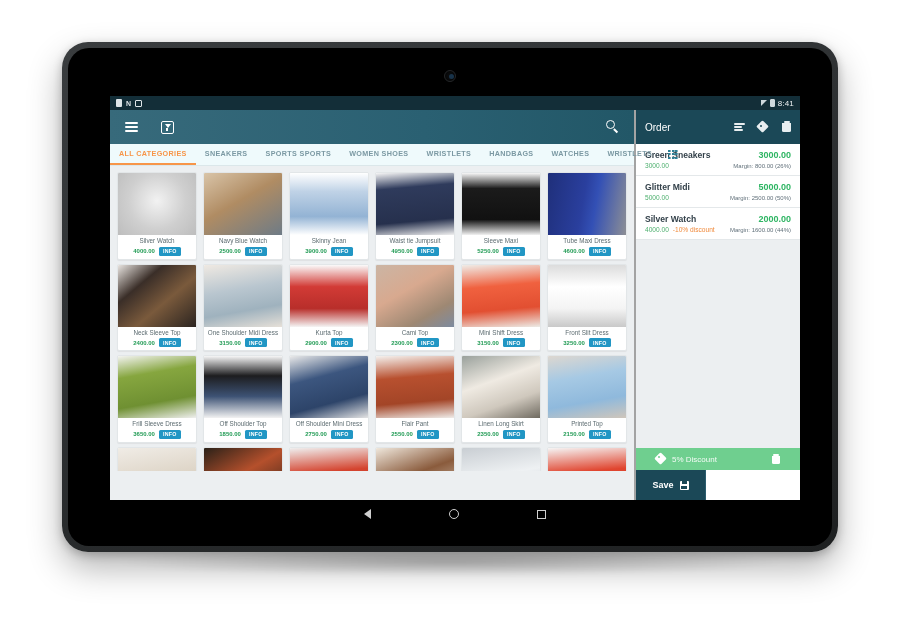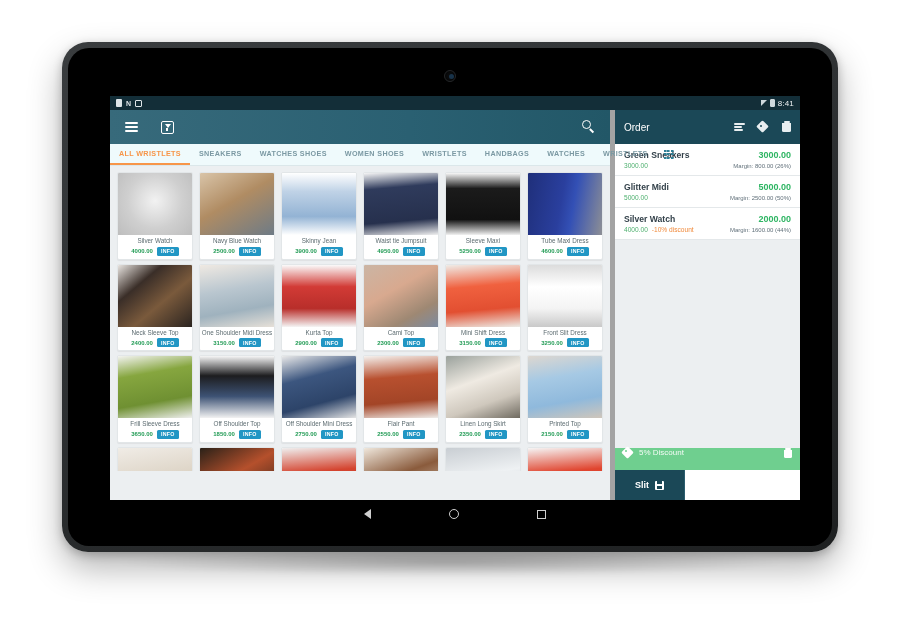--- a/index.html
+++ b/index.html
@@ -149,22 +149,22 @@
   .pprice{ font-size:6px; font-weight:bold; color:#1f9a53; }
   .info-btn{
     background:#2196c4; color:#fff; font-size:5.3px; font-weight:bold;
     padding:1.5px 4px; border-radius:1.5px; letter-spacing:.3px;
   }
   .partial{ height:24px; overflow:hidden; }
   .partial .card{ height:62px; }
 
   
   .order{
-    width:190px; flex:none; background:#ffffff;
-    display:flex; flex-direction:column; border-left:5px solid #a3a3a3;
+    width:166px; flex:none; background:#ffffff;
+    display:flex; flex-direction:column; border-left:2px solid #a3a3a3;
   }
   .order-head{
     height:34px; background:#1b4857; display:flex; align-items:center;
     padding:0 9px; flex:none;
   }
   .order-title{ color:#fff; font-size:10px; }
   .order-head-icons{ margin-left:auto; display:flex; align-items:center; gap:13px; }
   .ico-lines{ width:11px; cursor:pointer;}
   .ico-lines span{ display:block;height:1.4px;background:#e8eef0;margin:1.8px 0;border-radius:1px;}
   .ico-lines span:nth-child(2){ width:8px;}
@@ -191,22 +191,22 @@
   .oi-l1{ display:flex; align-items:baseline; }
   .oi-name{ font-size:8.6px; font-weight:bold; color:#33414a; }
   .oi-total{ margin-left:auto; font-size:9px; font-weight:bold; color:#2eb563; }
   .oi-l2{ display:flex; align-items:baseline; margin-top:2px; }
   .oi-unit{ font-size:6.6px; color:#4caf6d; }
   .oi-disc{ font-size:6.6px; color:#f08a3c; margin-left:4px; }
   .oi-margin{ margin-left:auto; font-size:6px; color:#61707a; }
   .order-fill{ flex:1; background:#eceff1; }
 
   .discount-bar{
-    height:22px; background:#6fcf8f; display:flex; align-items:flex-start;
-    padding:0 8px; flex:none; cursor:pointer;
+    height:22px; background:#6fcf8f; display:flex; align-items:center;
+    padding:0 20px; flex:none; cursor:pointer;
   }
   .disc-tag{ width:10px;height:10px;position:relative; margin-right:6px;}
   .disc-tag i{ position:absolute;left:0;top:0;width:9px;height:9px;background:#fff;transform:rotate(45deg);border-radius:1.5px;}
   .disc-tag b{ position:absolute;left:2.2px;top:2.4px;width:2px;height:2px;border-radius:50%;background:#6fcf8f;z-index:2;}
   .disc-text{ font-size:8px; color:#f3fbf5; }
   .disc-trash{ margin-left:auto; width:8px;height:10px;position:relative;cursor:pointer;}
   .disc-trash i{position:absolute;left:0;top:2px;width:8px;height:8px;background:#fff;border-radius:0 0 1.5px 1.5px;}
   .disc-trash b{position:absolute;left:1.2px;top:0;width:5.6px;height:1.5px;background:#fff;border-radius:1px;}
 
   .action-bar{ height:30px; display:flex; flex:none; }
@@ -289,27 +289,27 @@
           <div class="icon-btn">
             <div class="search-ico">
                 <i></i>
                 <b></b>
               </div>
           </div>
         </div>
 
         <div class="cats">
           <div class="cat active">
-              <span>ALL WRISTLETS</span>
+              <span>ALL CATEGORIES</span>
             </div>
           <div class="cat">
               <span>SNEAKERS</span>
             </div>
           <div class="cat">
-              <span>WATCHES SHOES</span>
+              <span>SPORTS SPORTS</span>
             </div>
           <div class="cat">
               <span>WOMEN SHOES</span>
             </div>
           <div class="cat">
               <span>WRISTLETS</span>
             </div>
           <div class="cat">
               <span>HANDBAGS</span>
             </div>
@@ -647,21 +647,21 @@
             </div>
           <div class="disc-text">5% Discount</div>
           <div class="disc-trash">
               <b></b>
               <i></i>
             </div>
         </div>
 
         <div class="action-bar">
           <div class="btn-save">
-            <span>Slit</span>
+            <span>Save</span>
             <span class="save-ico"></span>
           </div>
         </div>
       </div>
     </div>
   </div>
 
   <div class="navbar">
     <div class="nav-back"></div>
     <div class="nav-home"></div>

